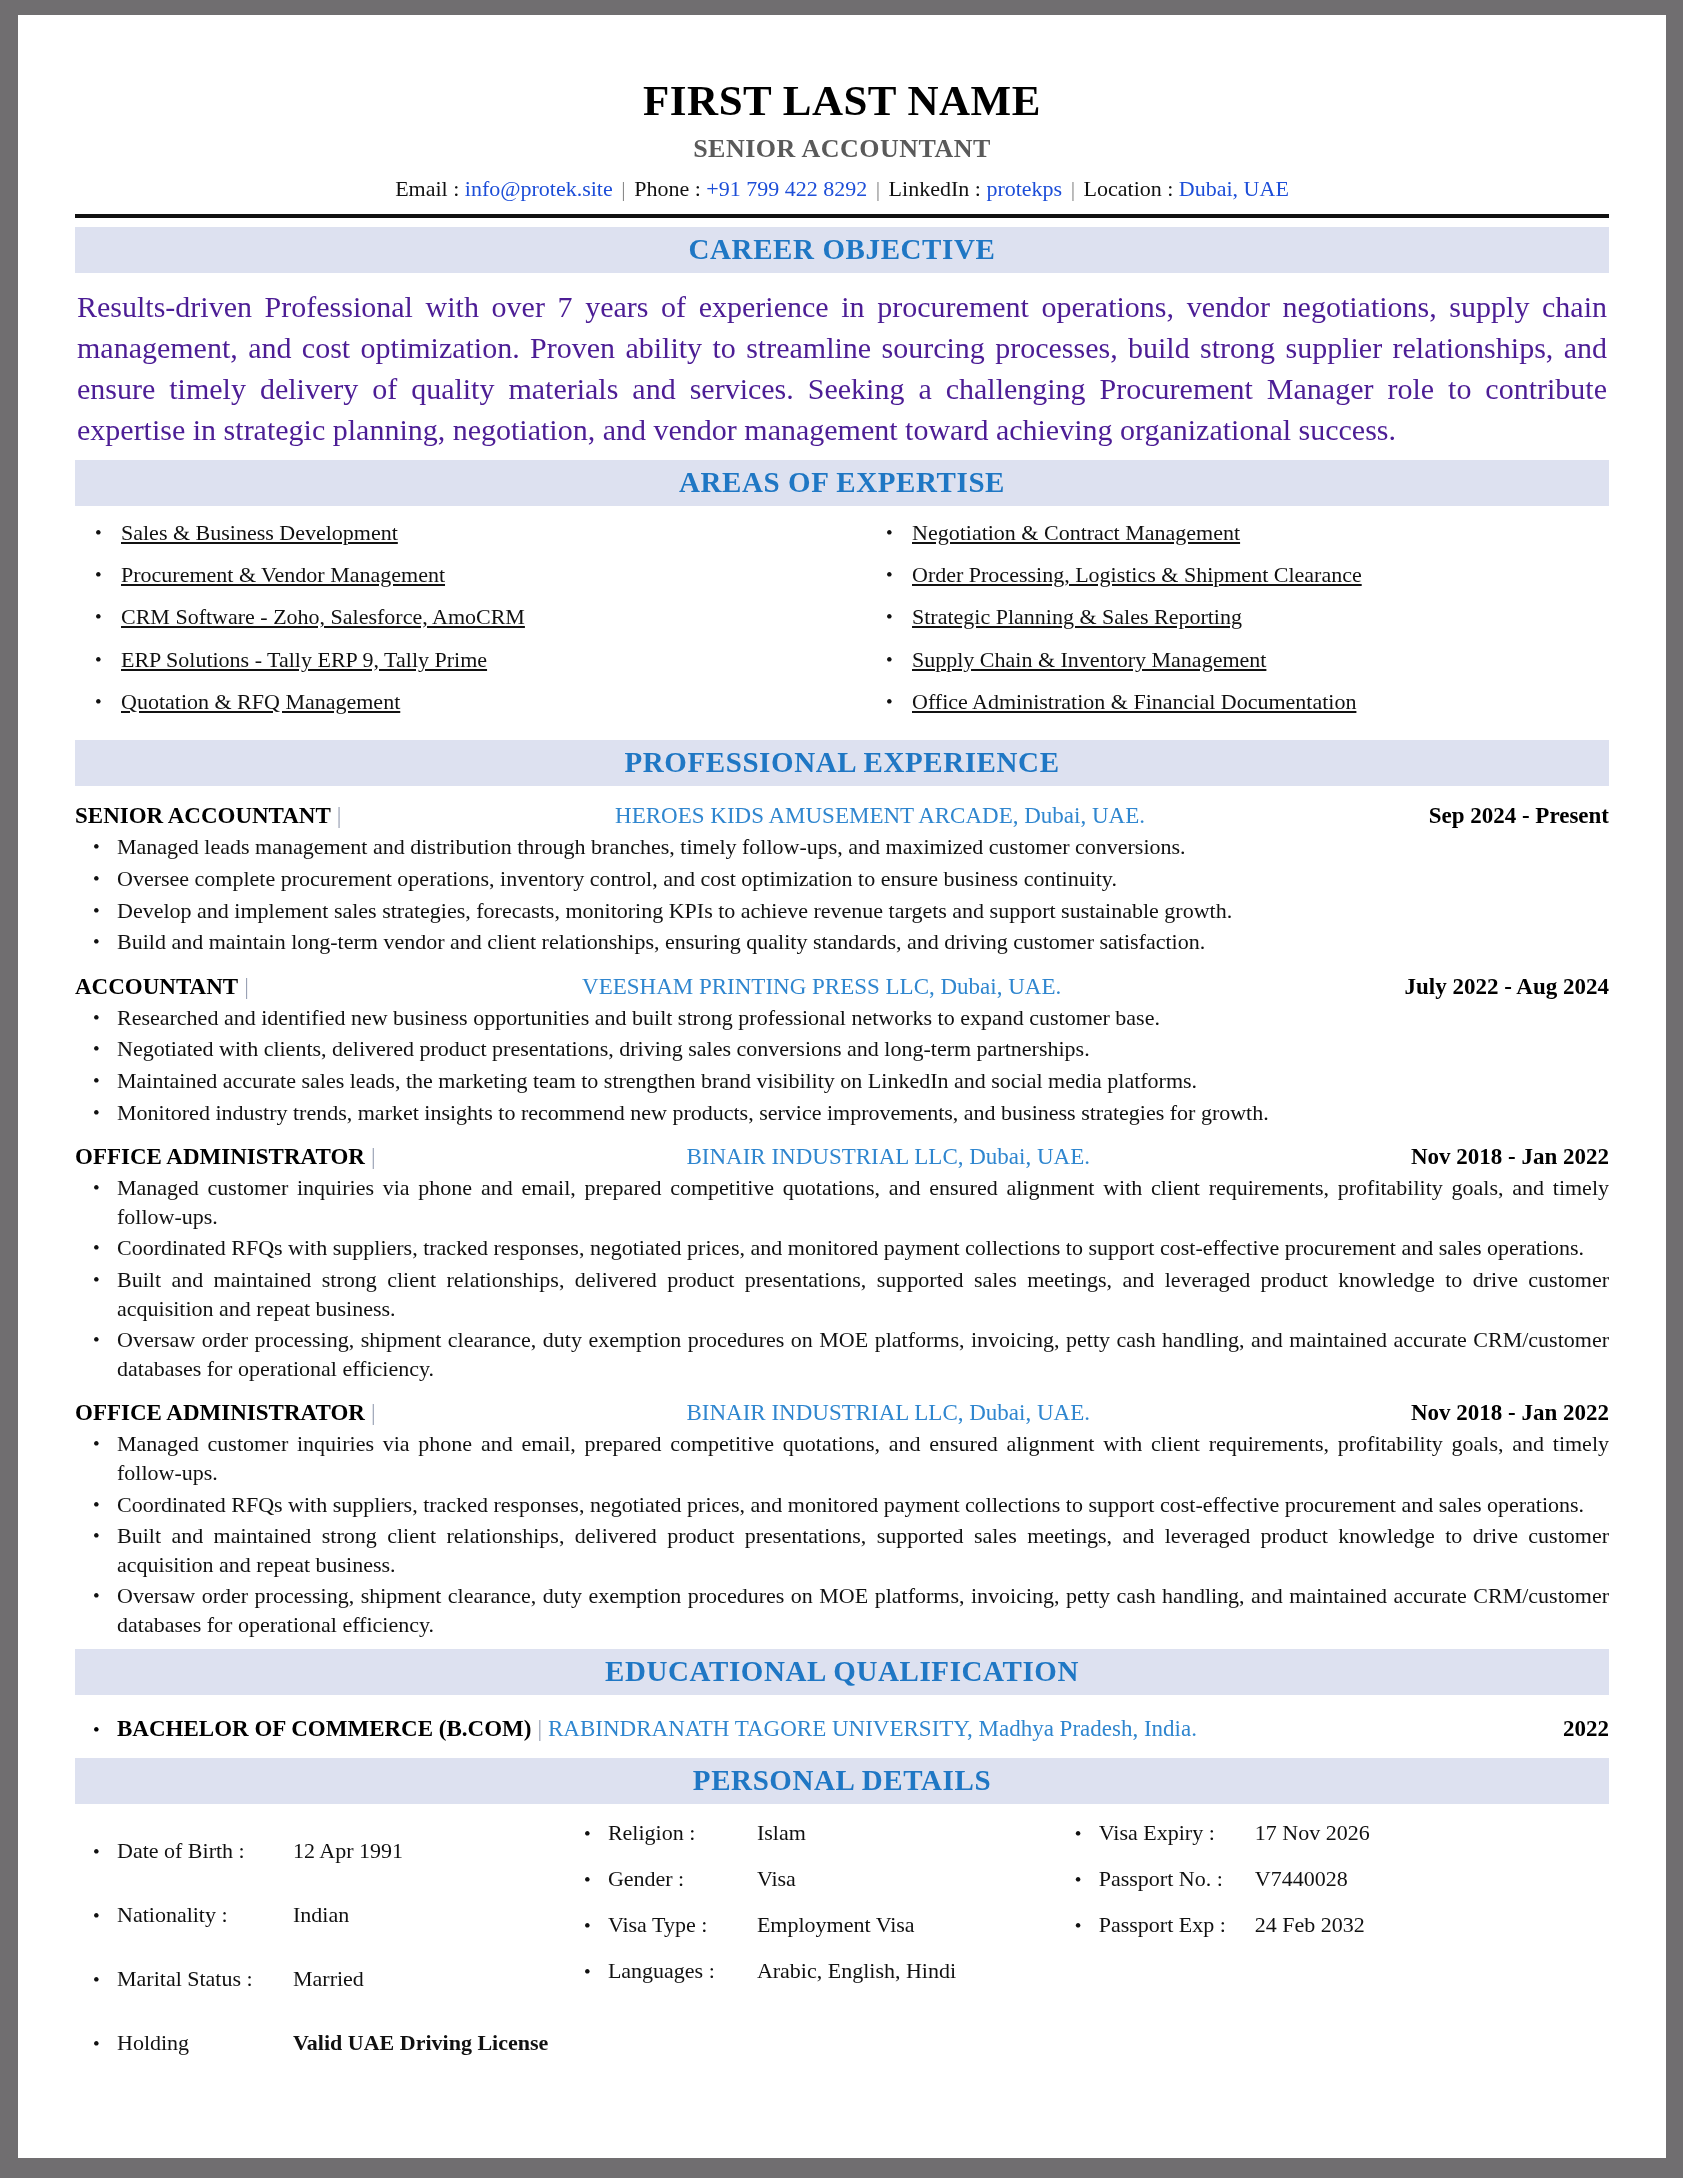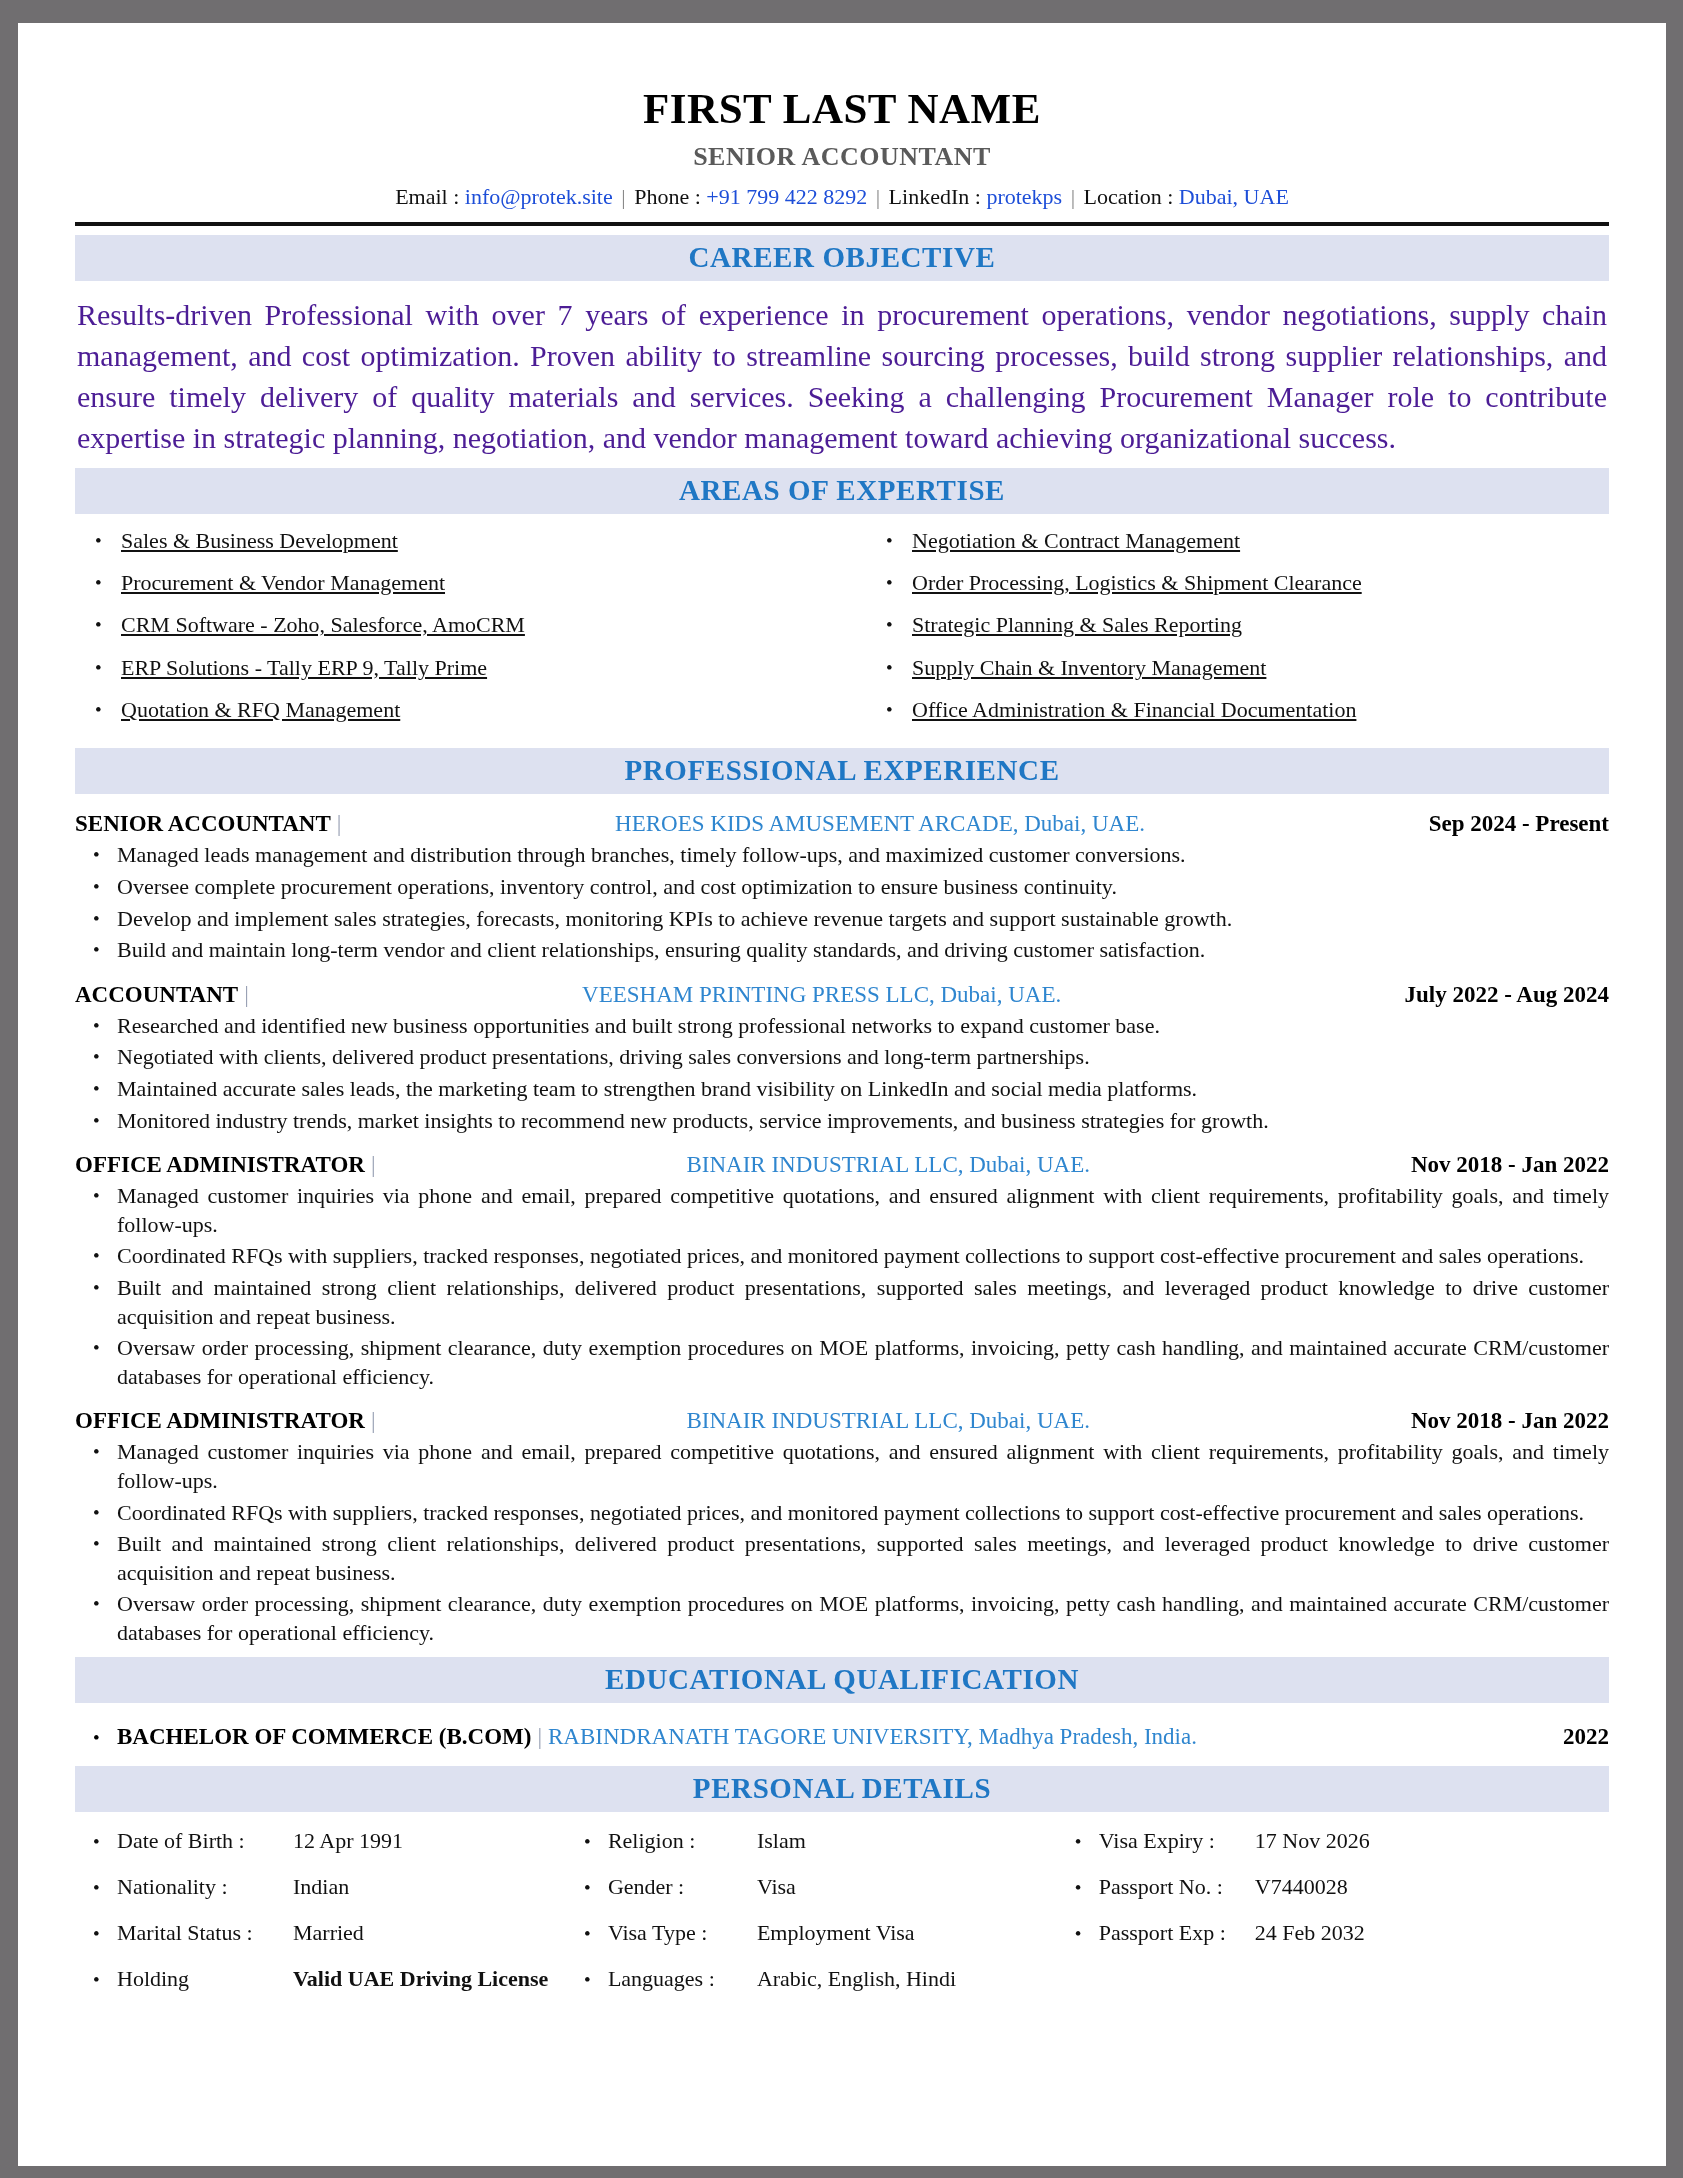--- a/index.html
+++ b/index.html
@@ -9,21 +9,21 @@
   body {
     width: 1683px;
     height: 2178px;
     background: #706e70;
     font-family: "Liberation Serif", "DejaVu Serif", serif;
     overflow: hidden;
   }
   .page {
     position: absolute;
     left: 18px;
-    top: 23px;
+    top: 15px;
     width: 1648px;
     height: 2143px;
     background: #ffffff;
     box-sizing: border-box;
     padding: 0;
   }
   .inner {
     padding: 44px 57px 0 57px;
   }
 
@@ -206,21 +206,21 @@
     white-space: nowrap;
   }
   .pd-row .dot {
     width: 42px;
     flex: 0 0 42px;
     padding-left: 18px;
     box-sizing: border-box;
     font-size: 19px;
   }
   .pd-row .k { display: inline-block; }
-  .pd-row .k.w1 { min-width: 176px; }
+  .pd-row .k.w1 { min-width: 176px; margin-top: 18px; }
   .pd-row .k.w2 { min-width: 149px; }
   .pd-row .k.w3 { min-width: 156px; }
   .pd-row .v { }
   .pd-row .strong { font-weight: bold; }
 </style>
 </head>
 <body>
 
 <div class="page">
   <div class="inner">

